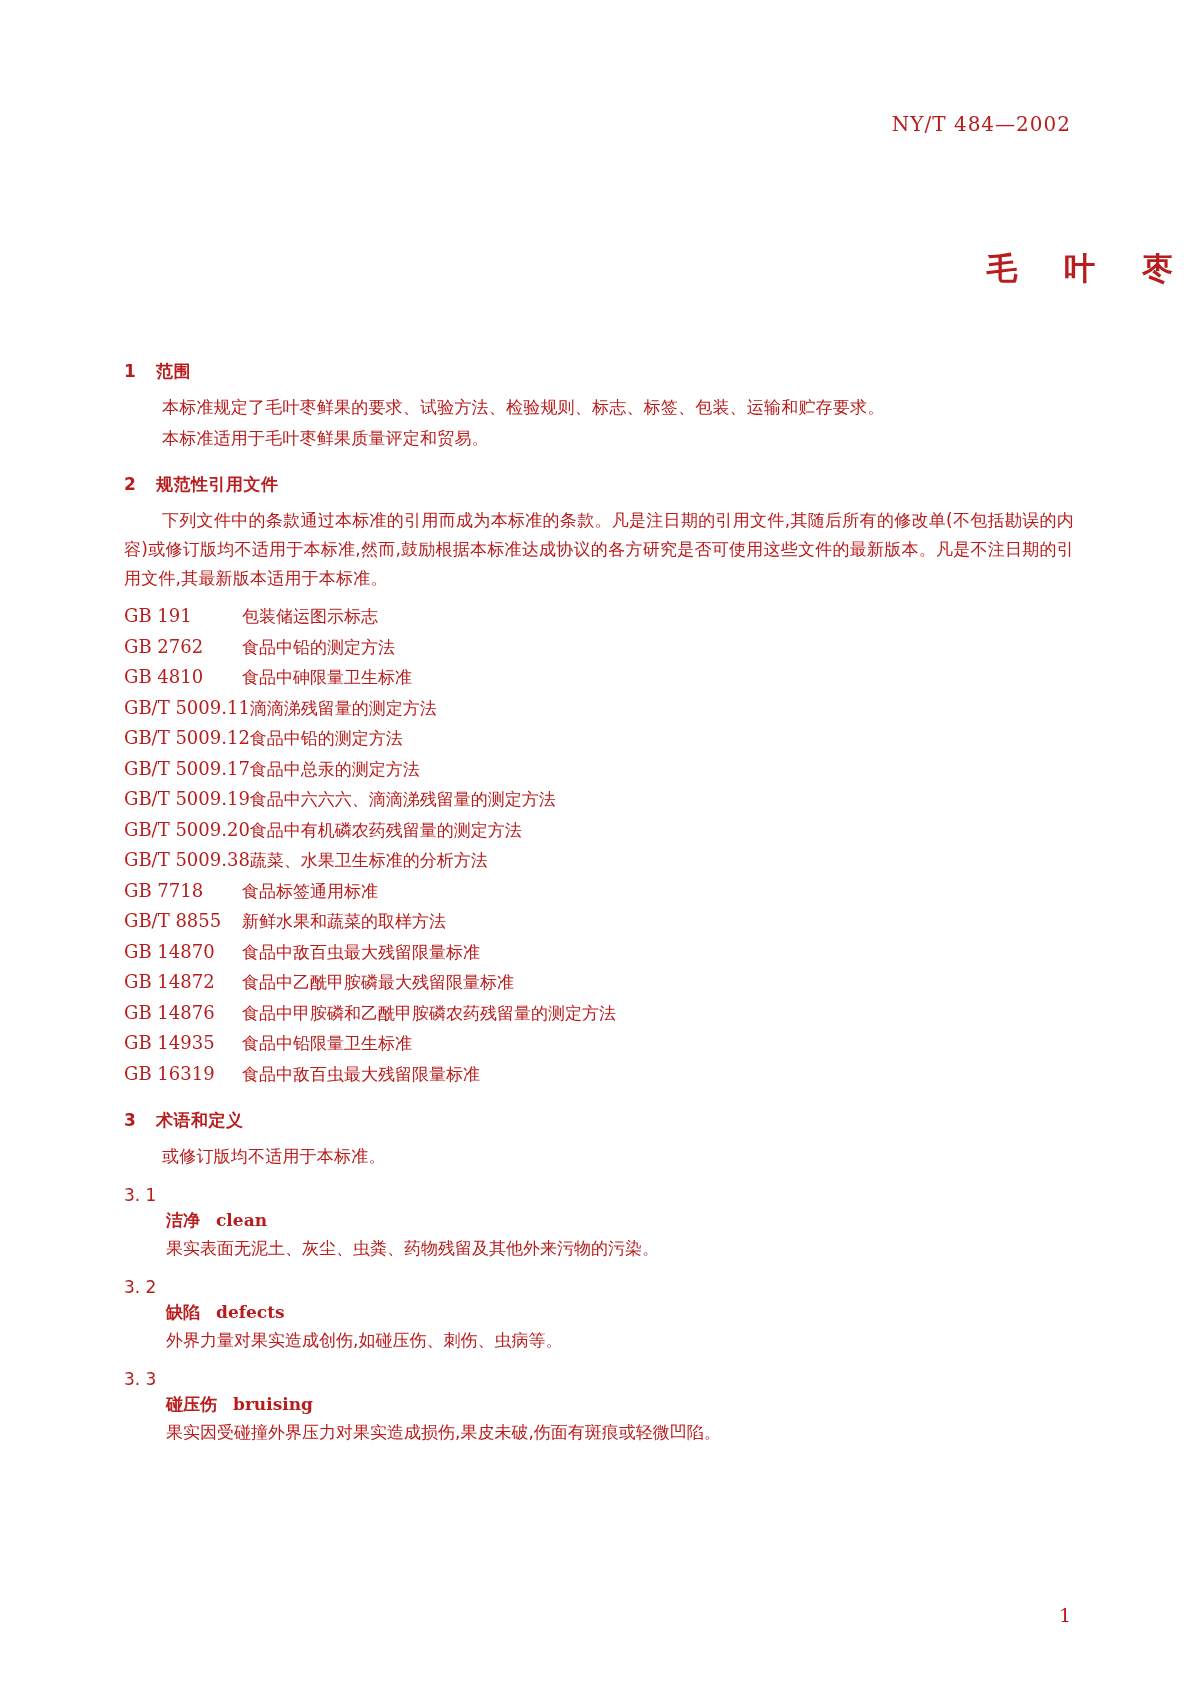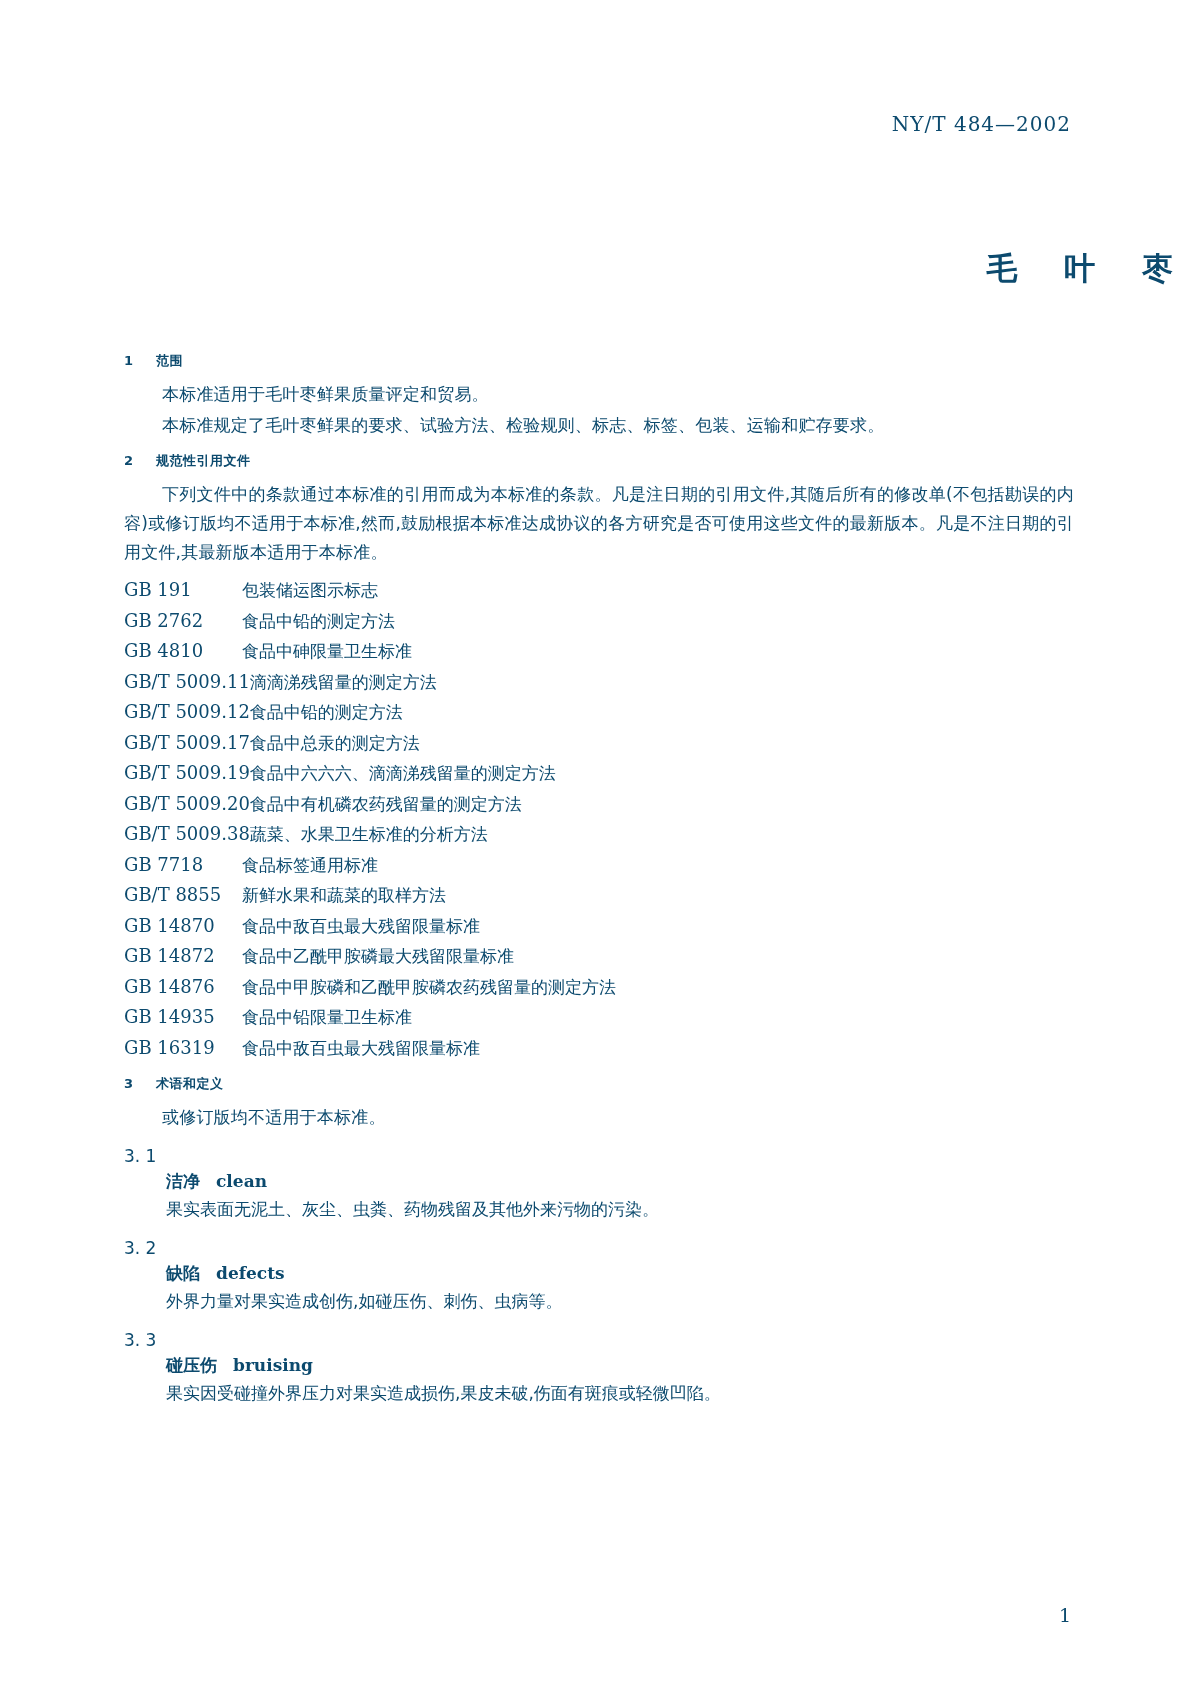--- a/index.html
+++ b/index.html
@@ -7,21 +7,21 @@
     padding: 0;
     background: #ffffff;
   }
   .page {
     position: relative;
     width: 1191px;
     height: 1684px;
     background: #ffffff;
     margin: 0 auto;
     font-family: "DejaVu Serif", "Liberation Serif", serif;
-    color: #0c4a6e;
+    color: #b91c1c;
     overflow: hidden;
   }
   .header-code {
     position: absolute;
     top: 112px;
     right: 120px;
     font-family: "DejaVu Serif", "Liberation Serif", serif;
     font-size: 20px;
     letter-spacing: 1px;
     white-space: nowrap;
@@ -40,22 +40,22 @@
   }
   .content {
     position: absolute;
     top: 340px;
     left: 124px;
     width: 950px;
   }
   .sec-head {
     font-family: "DejaVu Sans", "Liberation Sans", sans-serif;
     font-weight: bold;
-    font-size: 13px;
-    margin-top: 12px;
+    font-size: 17px;
+    margin-top: 20px;
     margin-bottom: 10px;
     letter-spacing: 0.5px;
   }
   .sec-head .num {
     display: inline-block;
     width: 32px;
   }
   .para {
     font-family: "DejaVu Sans", "Liberation Sans", sans-serif;
     font-size: 17px;
@@ -126,22 +126,22 @@
 
   <div class="header-code">NY/T 484—2002</div>
 
   <div class="doc-title">毛 叶 枣</div>
 
   <div class="content">
 
     <div class="sec-head">
       <span class="num">1</span><span>范围</span>
     </div>
+    <p class="para indent">本标准规定了毛叶枣鲜果的要求、试验方法、检验规则、标志、标签、包装、运输和贮存要求。</p>
     <p class="para indent">本标准适用于毛叶枣鲜果质量评定和贸易。</p>
-    <p class="para indent">本标准规定了毛叶枣鲜果的要求、试验方法、检验规则、标志、标签、包装、运输和贮存要求。</p>
 
     <div class="sec-head">
       <span class="num">2</span><span>规范性引用文件</span>
     </div>
     <p class="para indent">下列文件中的条款通过本标准的引用而成为本标准的条款。凡是注日期的引用文件,其随后所有的修改单(不包括勘误的内容)或修订版均不适用于本标准,然而,鼓励根据本标准达成协议的各方研究是否可使用这些文件的最新版本。凡是不注日期的引用文件,其最新版本适用于本标准。</p>
 
     <ul class="ref-list">
       <li><span class="code">GB 191</span><span class="name">包装储运图示标志</span></li>
       <li><span class="code">GB 2762</span><span class="name">食品中铅的测定方法</span></li>
       <li><span class="code">GB 4810</span><span class="name">食品中砷限量卫生标准</span></li>

